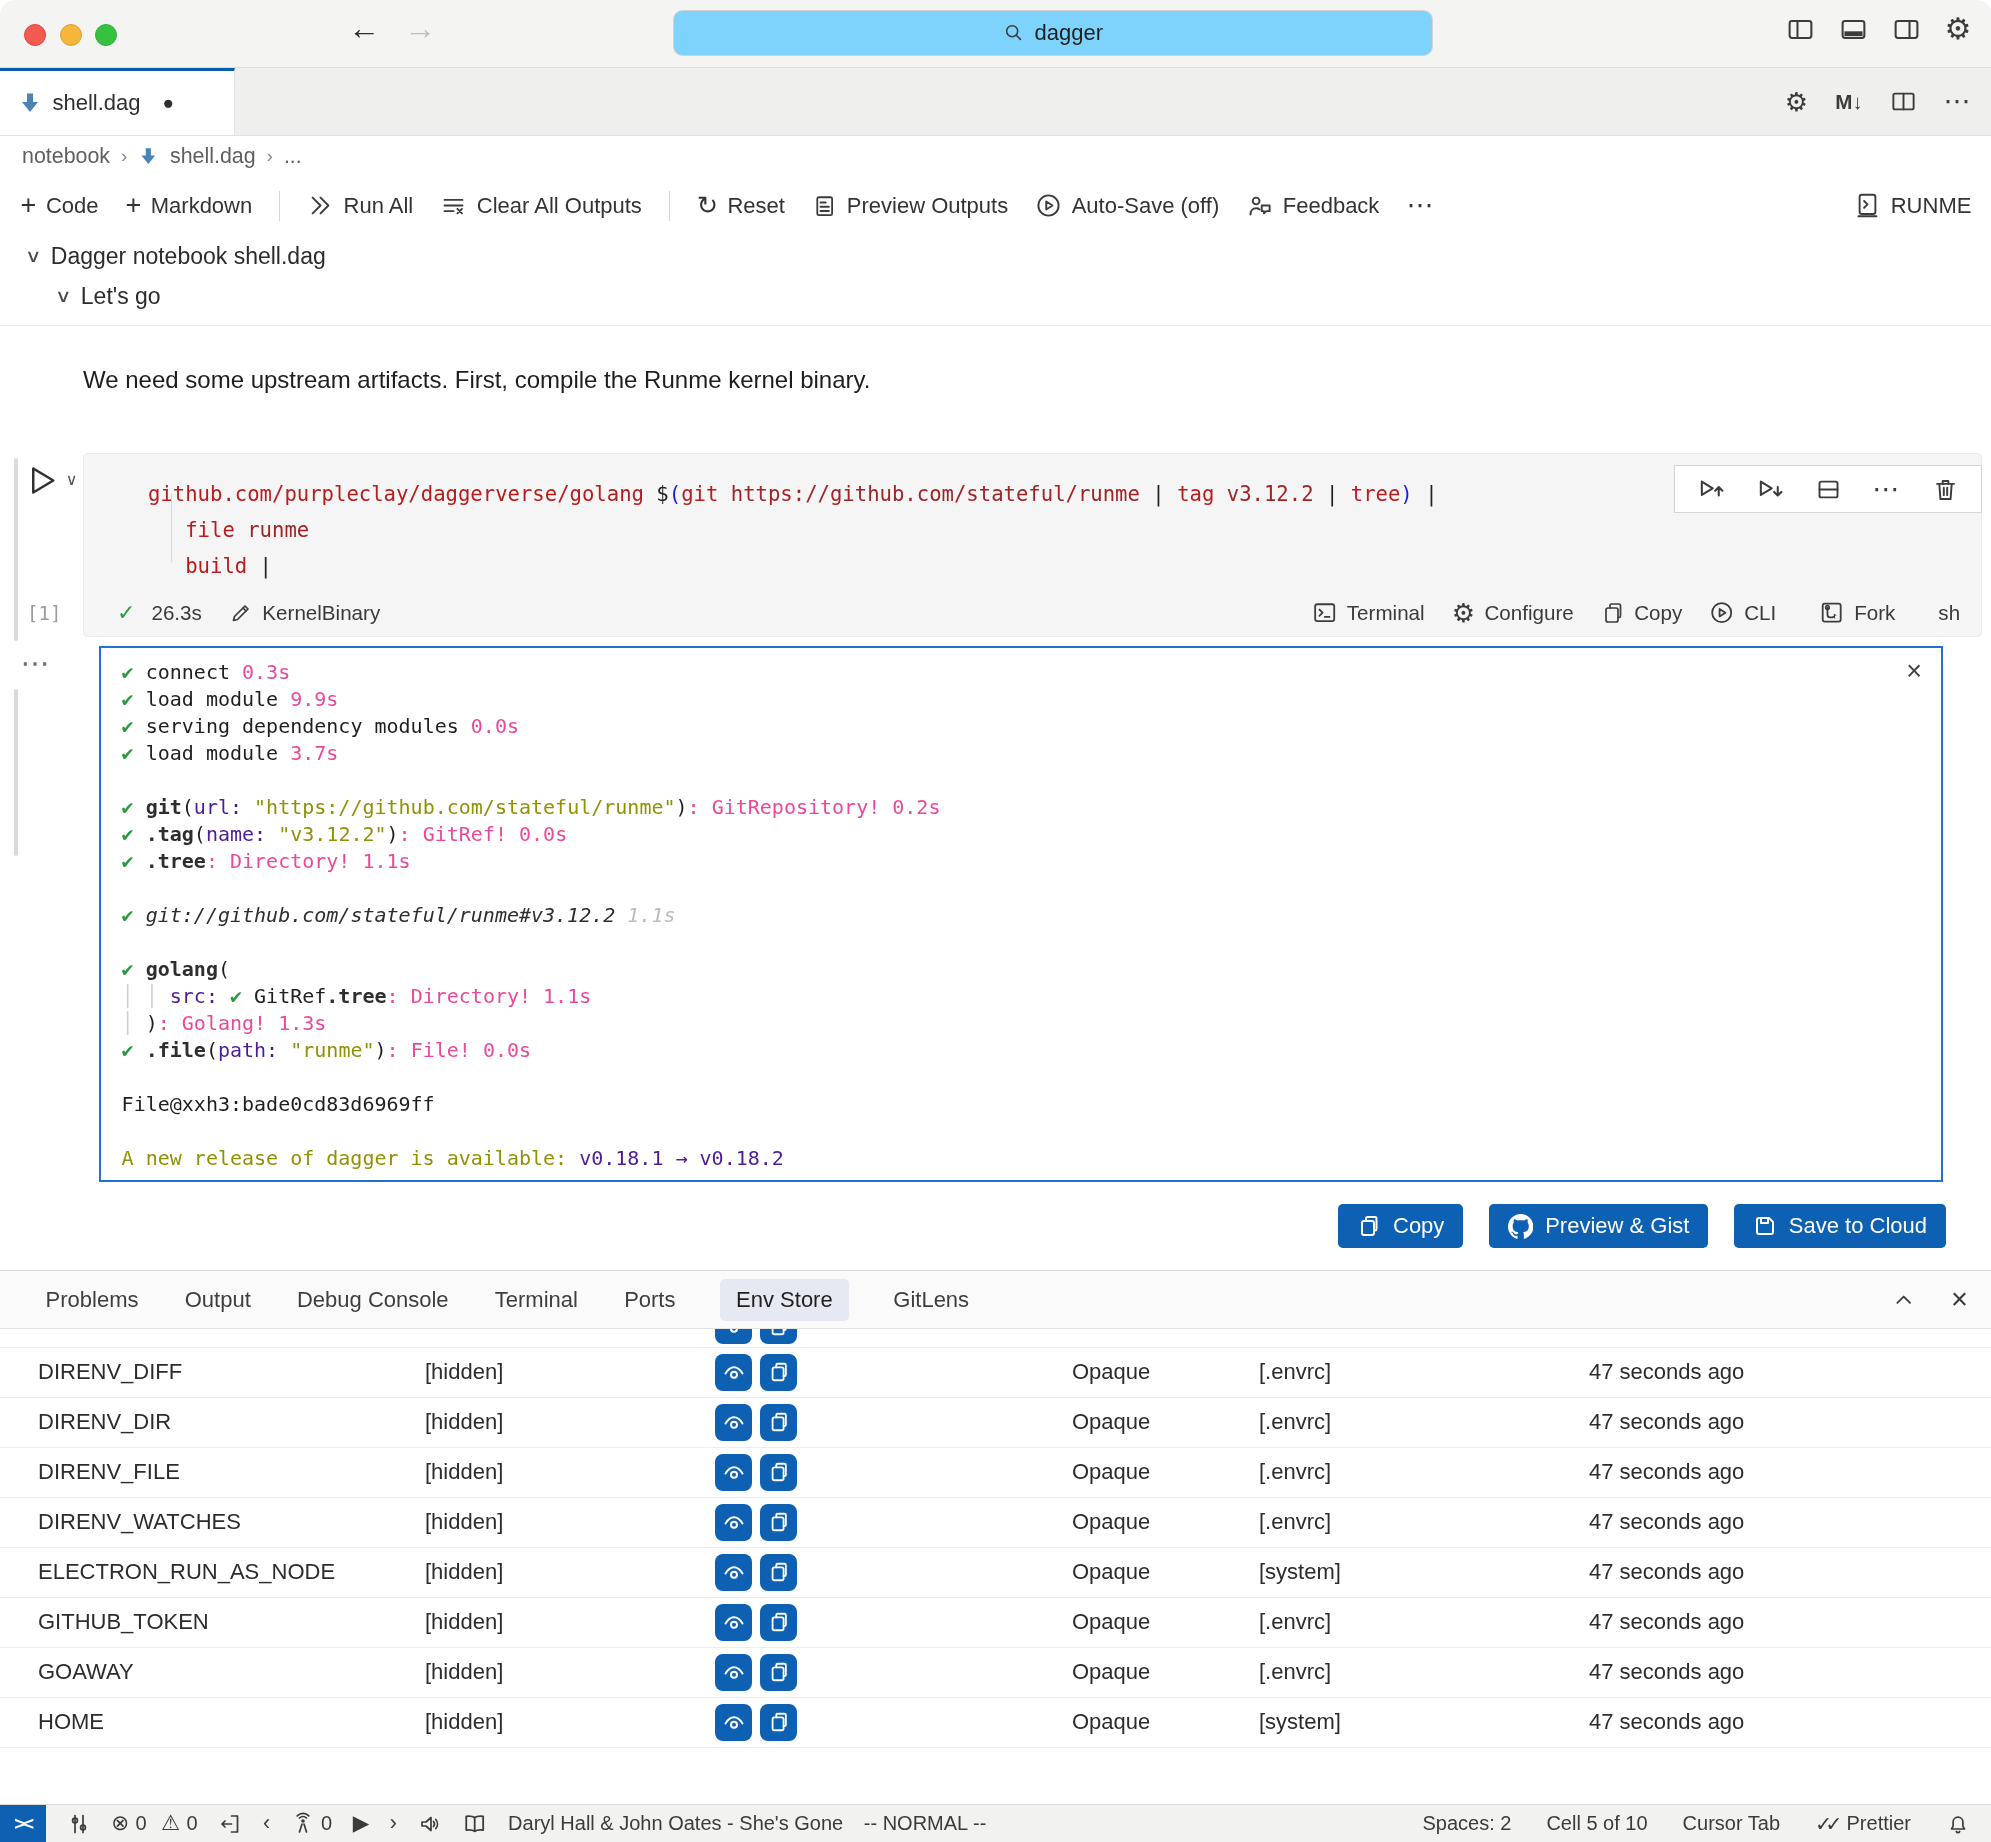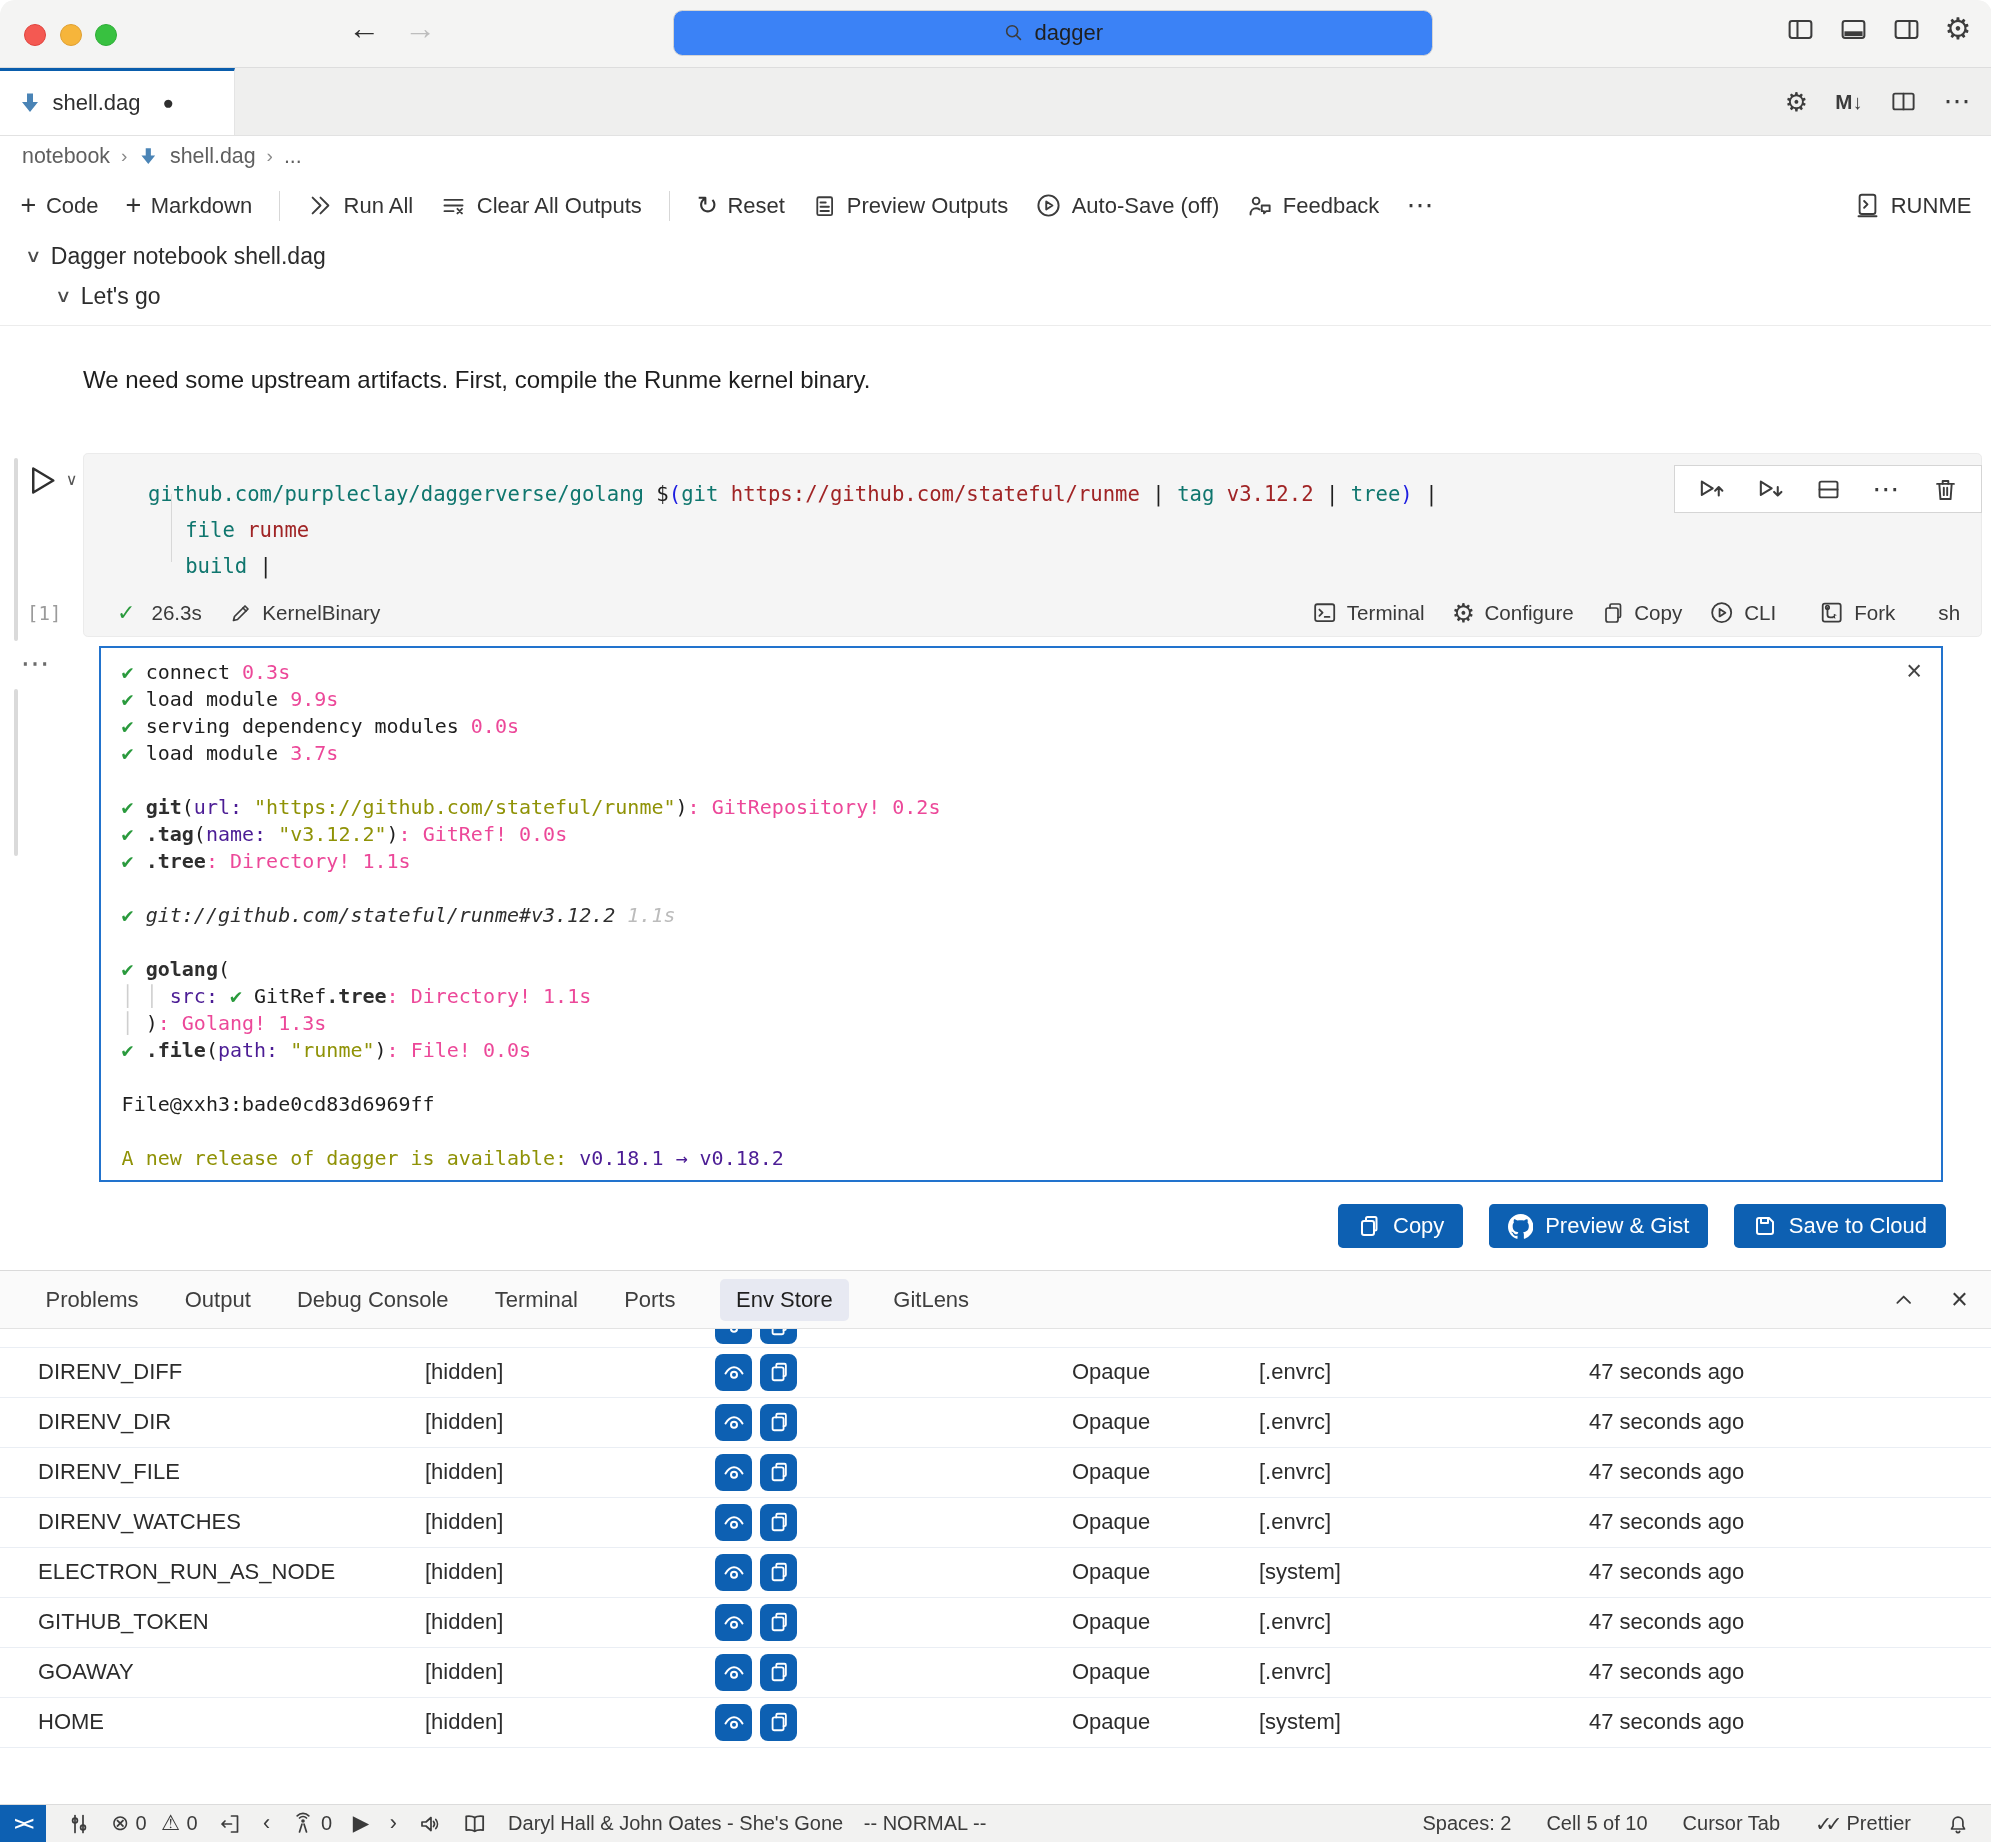--- a/index.html
+++ b/index.html
@@ -15,21 +15,21 @@
   
   .titlebar{height:67px;background:#f4f4f3;border-bottom:0.8px solid #ddd;position:relative;border-radius:14.3px 14.3px 0 0;}
   .lights{position:absolute;left:24px;top:24px;display:flex;gap:13.5px;}
   .light{width:20px;height:20px;border-radius:50%;}
   .l-red{background:#f45952;border:0.8px solid #e0443e;}
   .l-yel{background:#f6b53b;border:0.8px solid #e0a032;}
   .l-grn{background:#38c140;border:0.8px solid #2fae38;}
   .navarrows{position:absolute;left:348px;top:9.5px;display:flex;gap:24px;font-size:32px;}
   .arr-back{color:#2f2f2f;}
   .arr-fwd{color:#bdbdbd;}
-  .searchbox{position:absolute;left:673px;top:10.3px;width:758px;height:44px;background:#3b82f6;border:0.8px solid #d4d4d4;border-radius:9.5px;
+  .searchbox{position:absolute;left:673px;top:10.3px;width:758px;height:44px;background:#7dd3fc;border:0.8px solid #d4d4d4;border-radius:9.5px;
     display:flex;align-items:center;justify-content:center;gap:9.5px;color:#1f1f1f;font-size:22px;}
   .wincontrols{position:absolute;right:20.6px;top:14.3px;display:flex;gap:24px;align-items:center;}
 
   
   .tabbar{height:67px;background:#efefee;border-bottom:0.8px solid #e2e2e2;display:flex;position:relative;}
   .tab{width:199px;background:#fff;border-top:3.2px solid #0a5dac;border-right:0.8px solid #e4e4e4;display:flex;align-items:center;
     padding:0 17.5px;gap:11px;font-size:22px;color:#2f2f2f;}
   .tab-dot{font-size:19px;color:#2f2f2f;margin-left:11px;}
   .tab-actions{position:absolute;right:19px;top:0;height:100%;display:flex;align-items:center;gap:27px;color:#2f2f2f;}
   .mtxt{font-size:20.6px;font-weight:bold;color:#3c3c3c;}
@@ -62,21 +62,21 @@
   .float-toolbar{position:absolute;right:10.3px;top:12.7px;height:46px;background:#fff;border:0.8px solid #d5d5d5;
     display:flex;align-items:center;gap:30px;padding:0 22px;z-index:5;}
   .cellbox{margin:59px 10.3px 0 83px;background:#f5f5f5;border:0.8px solid #ebebeb;border-radius:4.8px;padding-top:22px;position:relative;}
   .focusbar{position:absolute;left:-70px;top:4.8px;width:4px;height:183px;background:#dadada;border-radius:2.4px;}
   .gutter-run{position:absolute;left:-60px;top:8px;display:flex;align-items:flex-start;gap:4.8px;}
   .gutter-chev{font-size:16px;color:#555;margin-top:8px;}
   .codelines{padding-left:64px;position:relative;}
   .code-guide{position:absolute;left:87px;top:40px;height:68px;border-left:1.6px solid #d8d8d8;}
   .codelines .tl{font-family:"DejaVu Sans Mono",monospace;font-size:20.6px;line-height:36px;white-space:pre;}
   .tk-p{color:#1f1f1f;}
-  .tk-o{color:#0f766e;}
+  .tk-o{color:#b91c1c;}
   .tk-r{color:#a02425;}
   .tk-ru{color:#a02425;text-underline-offset:5.6px;}
   .tk-bl{color:#1d1de0;}
   .cellstatus{display:flex;align-items:center;height:46px;margin-top:6.4px;font-size:20.6px;color:#3a3a3a;position:relative;padding:0 20.6px 0 33px;}
   .execcount{position:absolute;left:-57px;font-family:"DejaVu Sans Mono",monospace;font-size:19px;color:#9b9b9b;}
   .okcheck{color:#2a9a3d;font-size:22px;margin-right:16px;}
   .cs-item{display:flex;align-items:center;gap:9.5px;margin-right:27px;}
   .cs-actions{margin-left:auto;display:flex;align-items:center;gap:27px;}
   .sh-label{color:#3a3a3a;}
 

